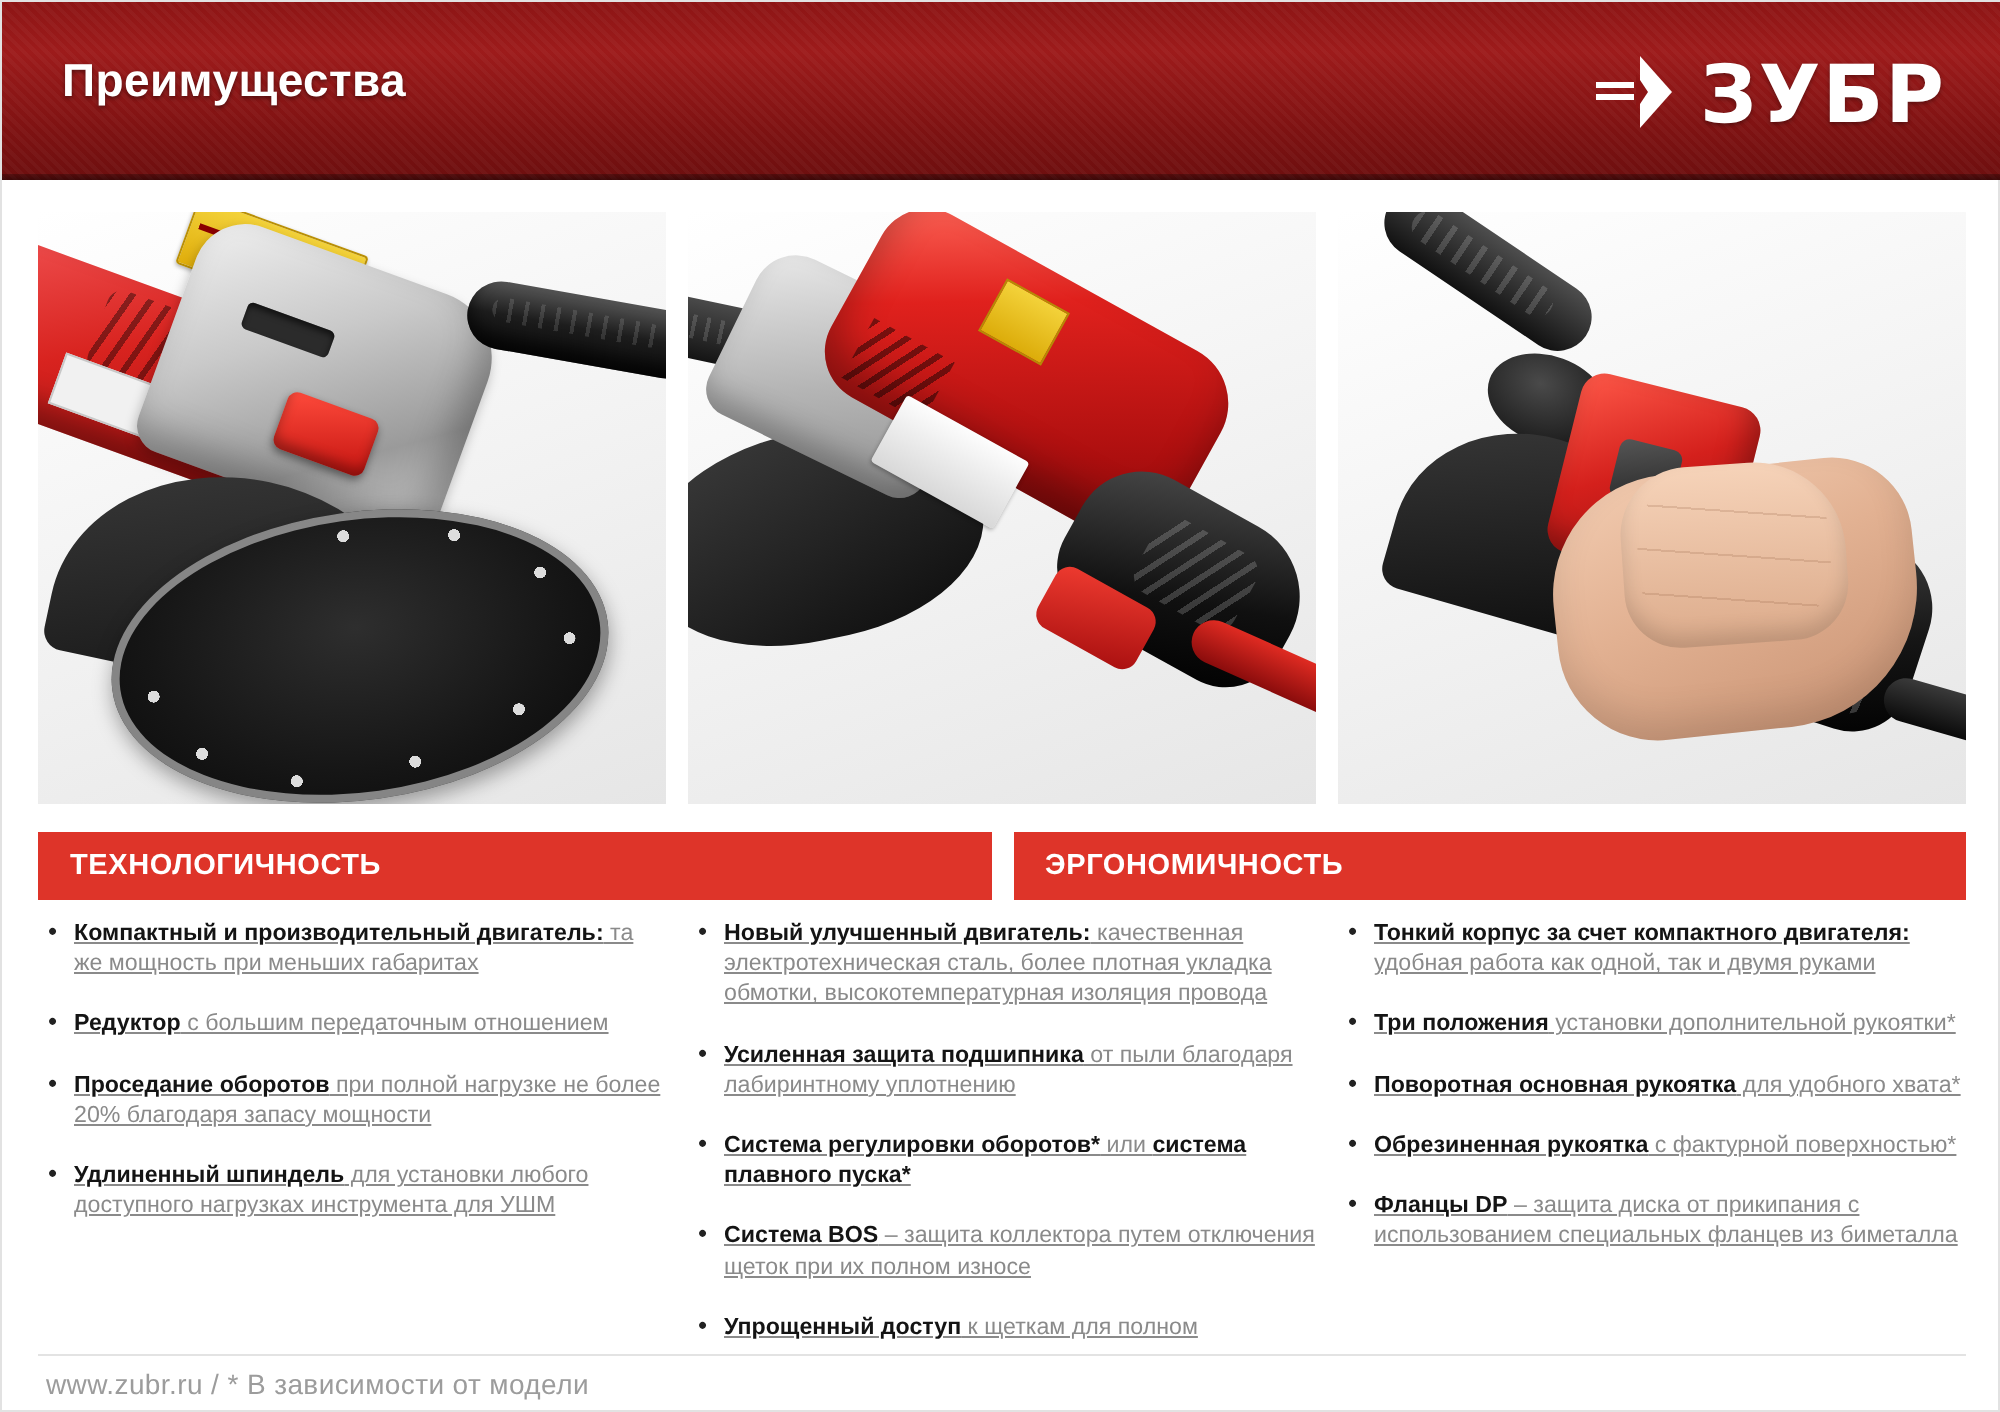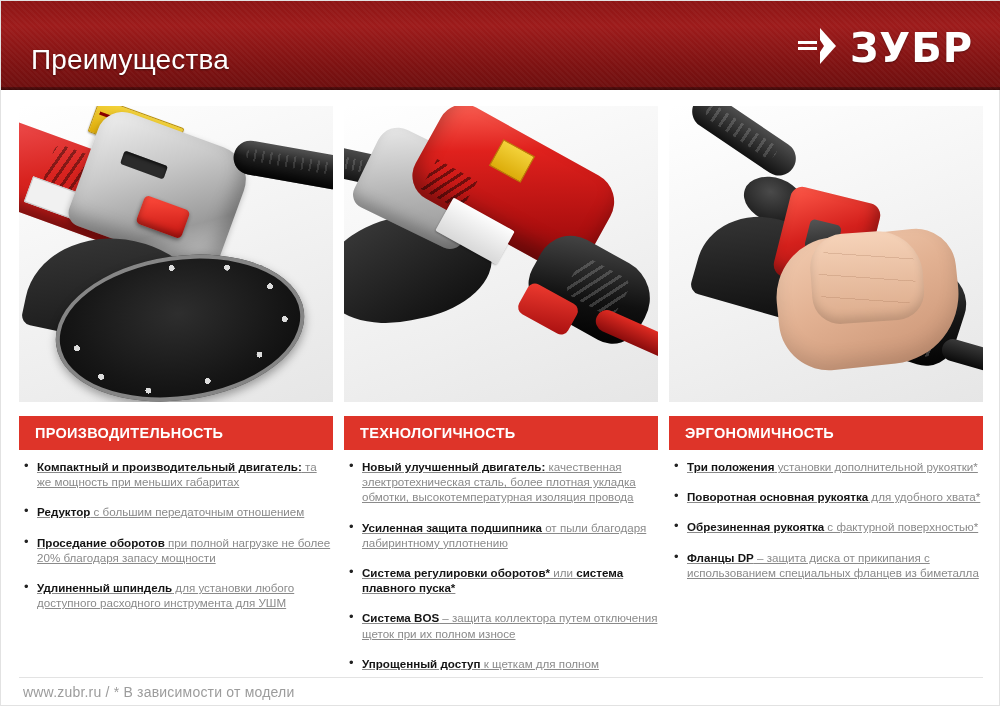--- a/index.html
+++ b/index.html
@@ -27,26 +27,25 @@
       linear-gradient(180deg,#8d1515 0%,#9d1b1b 28%,#7e1212 72%,#6d0f0f 100%);
     overflow:hidden;
   }
   .header::after{
     content:"";position:absolute;left:0;bottom:0;width:100%;height:3px;
     background:linear-gradient(180deg,rgba(0,0,0,.25),rgba(0,0,0,.45));
   }
   .header-title{
     position:absolute;left:30px;top:26px;
     color:#ffffff;
-    font-size:28px;
-    font-weight:normal;
+    font-size:23px;
+    font-weight:bold;
     letter-spacing:.2px;
     text-shadow:0 1px 2px rgba(0,0,0,.45);
     white-space:nowrap;
-    margin-top:17px;
   }
 
   
   .logo{
     position:absolute;right:28px;top:23px;
     height:44px;display:flex;align-items:flex-end;gap:12px;
   }
   .logo-mark{
     width:44px;height:44px;position:relative;flex:0 0 auto;
   }
@@ -412,53 +411,51 @@
       <div class="p3-hand"></div>
       <div class="p3-fingers"></div>
       <div class="p3-finger-lines"></div>
 
     </div>
 
   </div>
 
   <div class="bars">
     <div class="bar">
-      <span class="bar-label">ПРОИЗВОДИТЕЛЬНОСТЬ</span>
-    </div>
-    <div class="bar">
       <span class="bar-label">ТЕХНОЛОГИЧНОСТЬ</span>
     </div>
     <div class="bar">
       <span class="bar-label">ЭРГОНОМИЧНОСТЬ</span>
     </div>
   </div>
 
   <div class="cols">
 
     <div class="col">
       <ul>
         <li class="bullet"><b>Компактный и производительный двигатель:</b><span class="nrm"> та же мощность при меньших габаритах</span></li>
         <li class="bullet"><b>Редуктор</b><span class="nrm"> с большим передаточным отношением</span></li>
         <li class="bullet"><b>Проседание оборотов</b><span class="nrm"> при полной нагрузке не более 20% благодаря запасу мощности</span></li>
-        <li class="bullet"><b>Удлиненный шпиндель</b><span class="nrm"> для установки любого доступного расходного инструмента для УШМ</span></li>
+        <li class="bullet"><b>Удлиненный шпиндель</b><span class="nrm"> для установки любого доступного нагрузках инструмента для УШМ</span></li>
       </ul>
     </div>
 
     <div class="col">
       <ul>
         <li class="bullet"><b>Новый улучшенный двигатель:</b><span class="nrm"> качественная электротехническая сталь, более плотная укладка обмотки, высокотемпературная изоляция провода</span></li>
         <li class="bullet"><b>Усиленная защита подшипника</b><span class="nrm"> от пыли благодаря лабиринтному уплотнению</span></li>
         <li class="bullet"><b>Система регулировки оборотов*</b><span class="nrm"> или </span><b>система плавного пуска*</b></li>
         <li class="bullet"><b>Система BOS</b><span class="nrm"> – защита коллектора путем отключения щеток при их полном износе</span></li>
         <li class="bullet"><b>Упрощенный доступ</b><span class="nrm"> к щеткам для полном</span></li>
       </ul>
     </div>
 
     <div class="col">
       <ul>
+        <li class="bullet"><b>Тонкий корпус за счет компактного двигателя:</b><span class="nrm"> удобная работа как одной, так и двумя руками</span></li>
         <li class="bullet"><b>Три положения</b><span class="nrm"> установки дополнительной рукоятки*</span></li>
         <li class="bullet"><b>Поворотная основная рукоятка</b><span class="nrm"> для удобного хвата*</span></li>
         <li class="bullet"><b>Обрезиненная рукоятка</b><span class="nrm"> с фактурной поверхностью*</span></li>
         <li class="bullet"><b>Фланцы DP</b><span class="nrm"> – защита диска от прикипания с использованием специальных фланцев из биметалла</span></li>
       </ul>
     </div>
 
   </div>
 
   <div class="footer-rule"></div>

